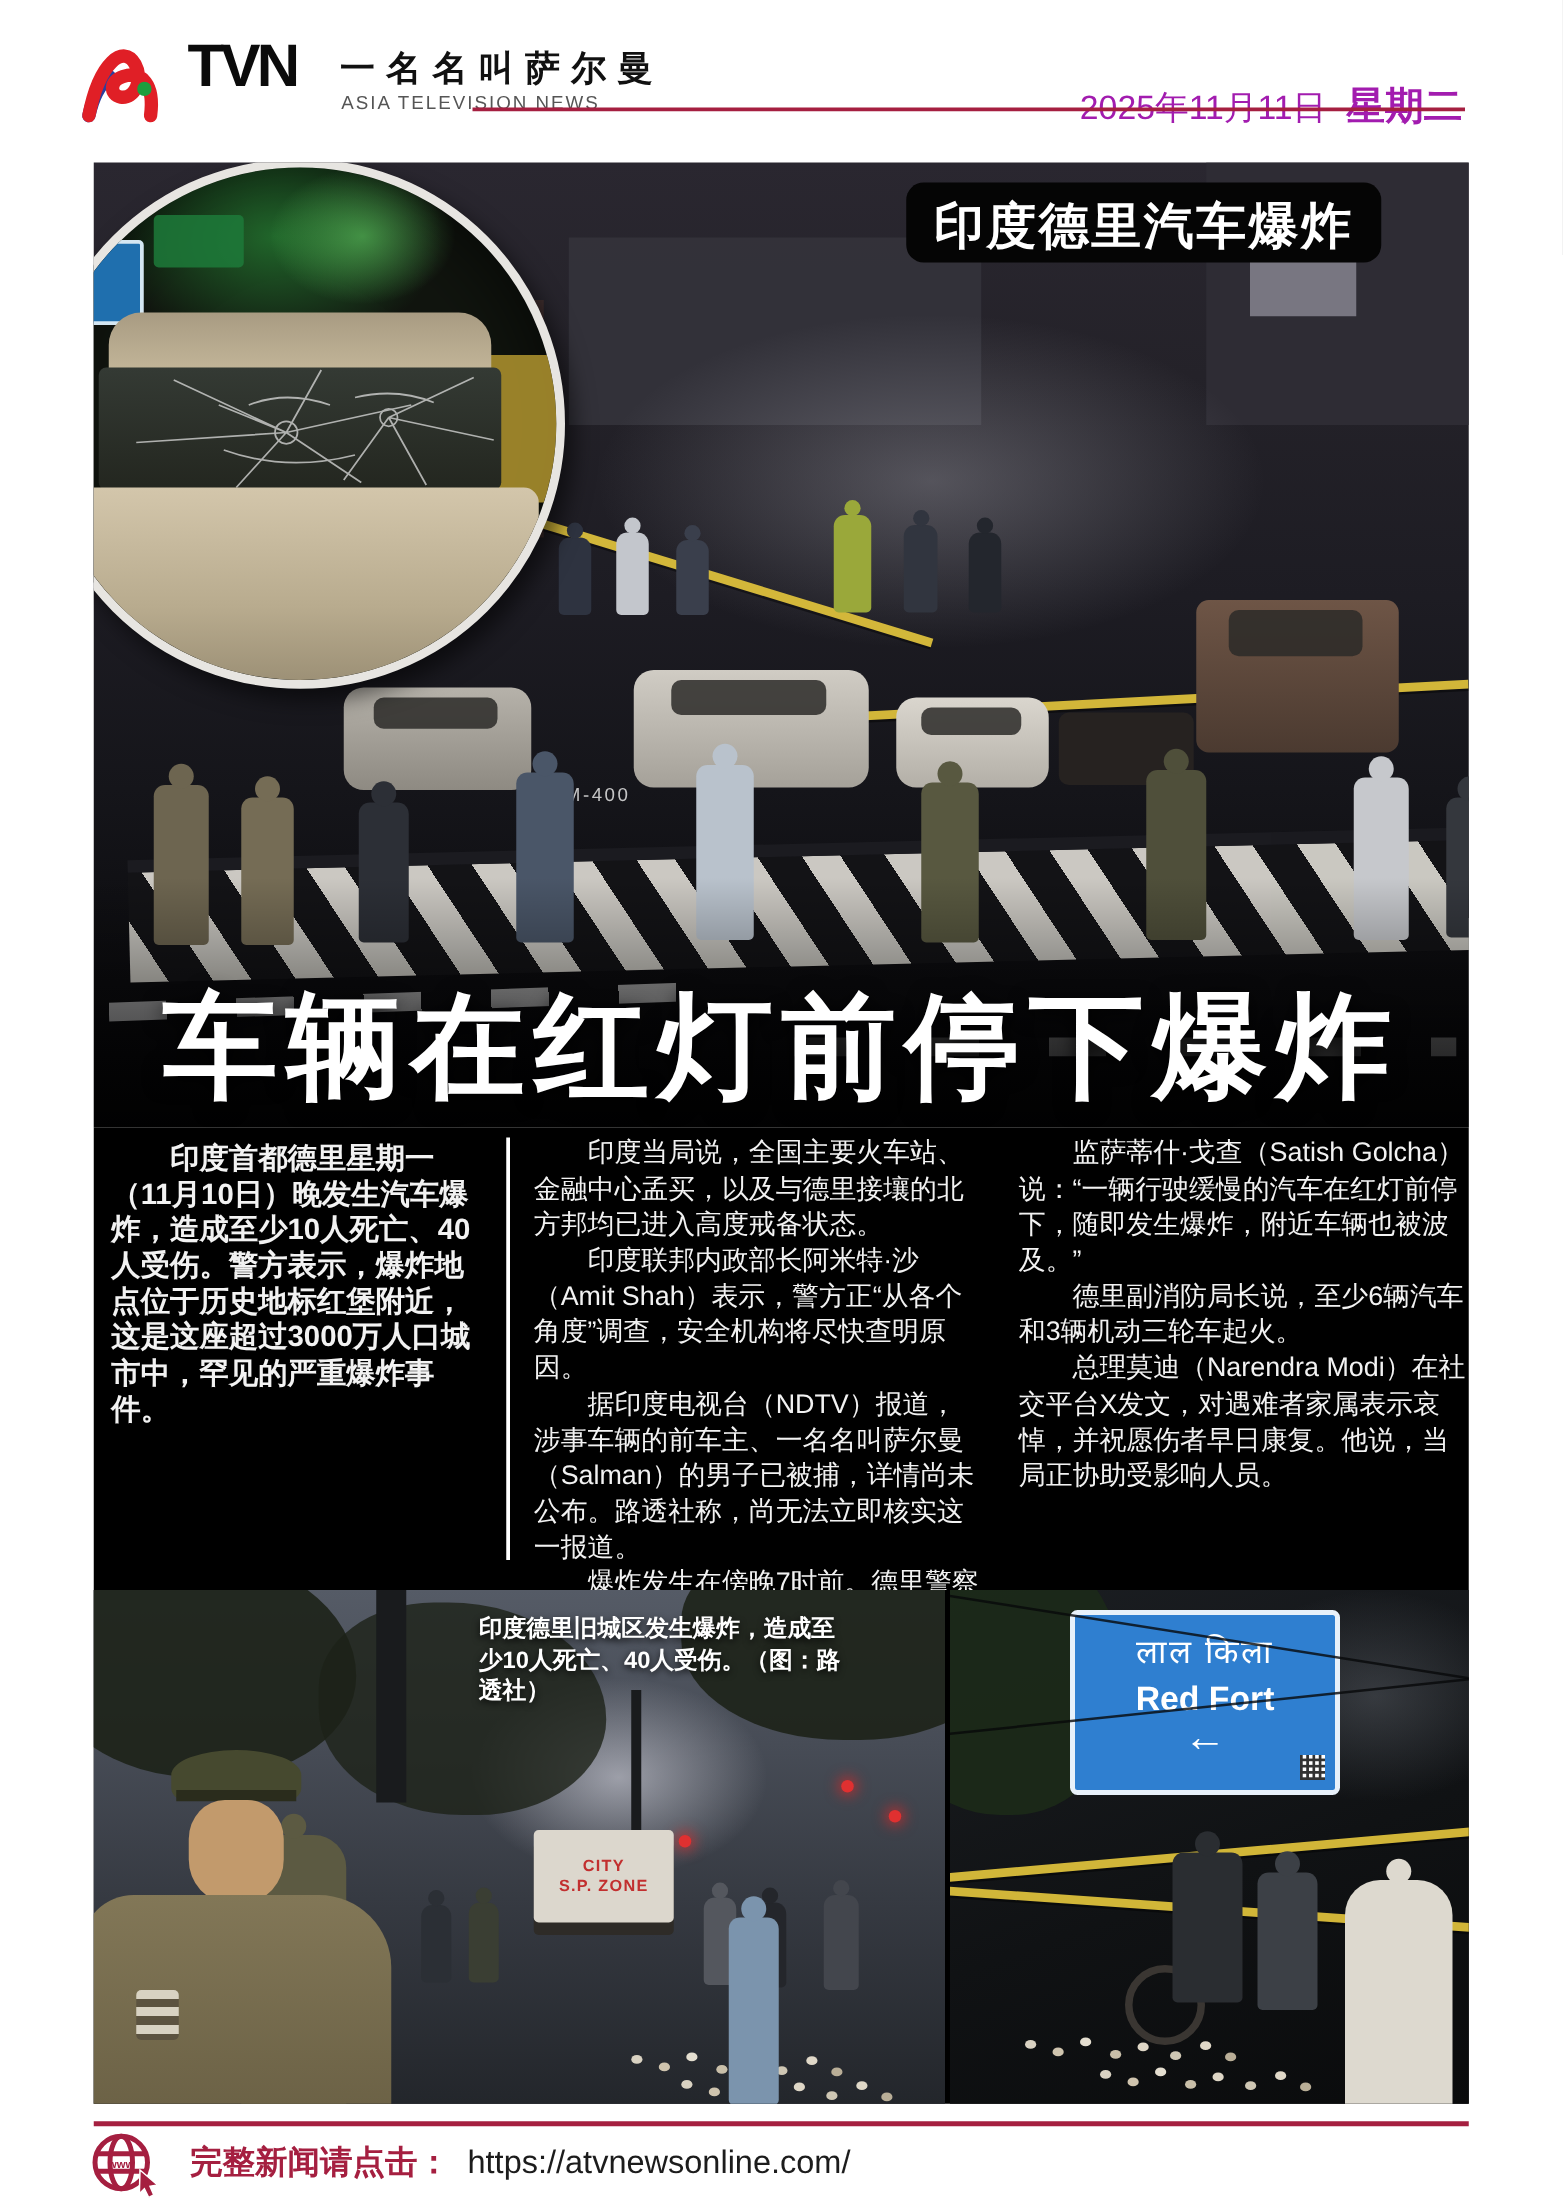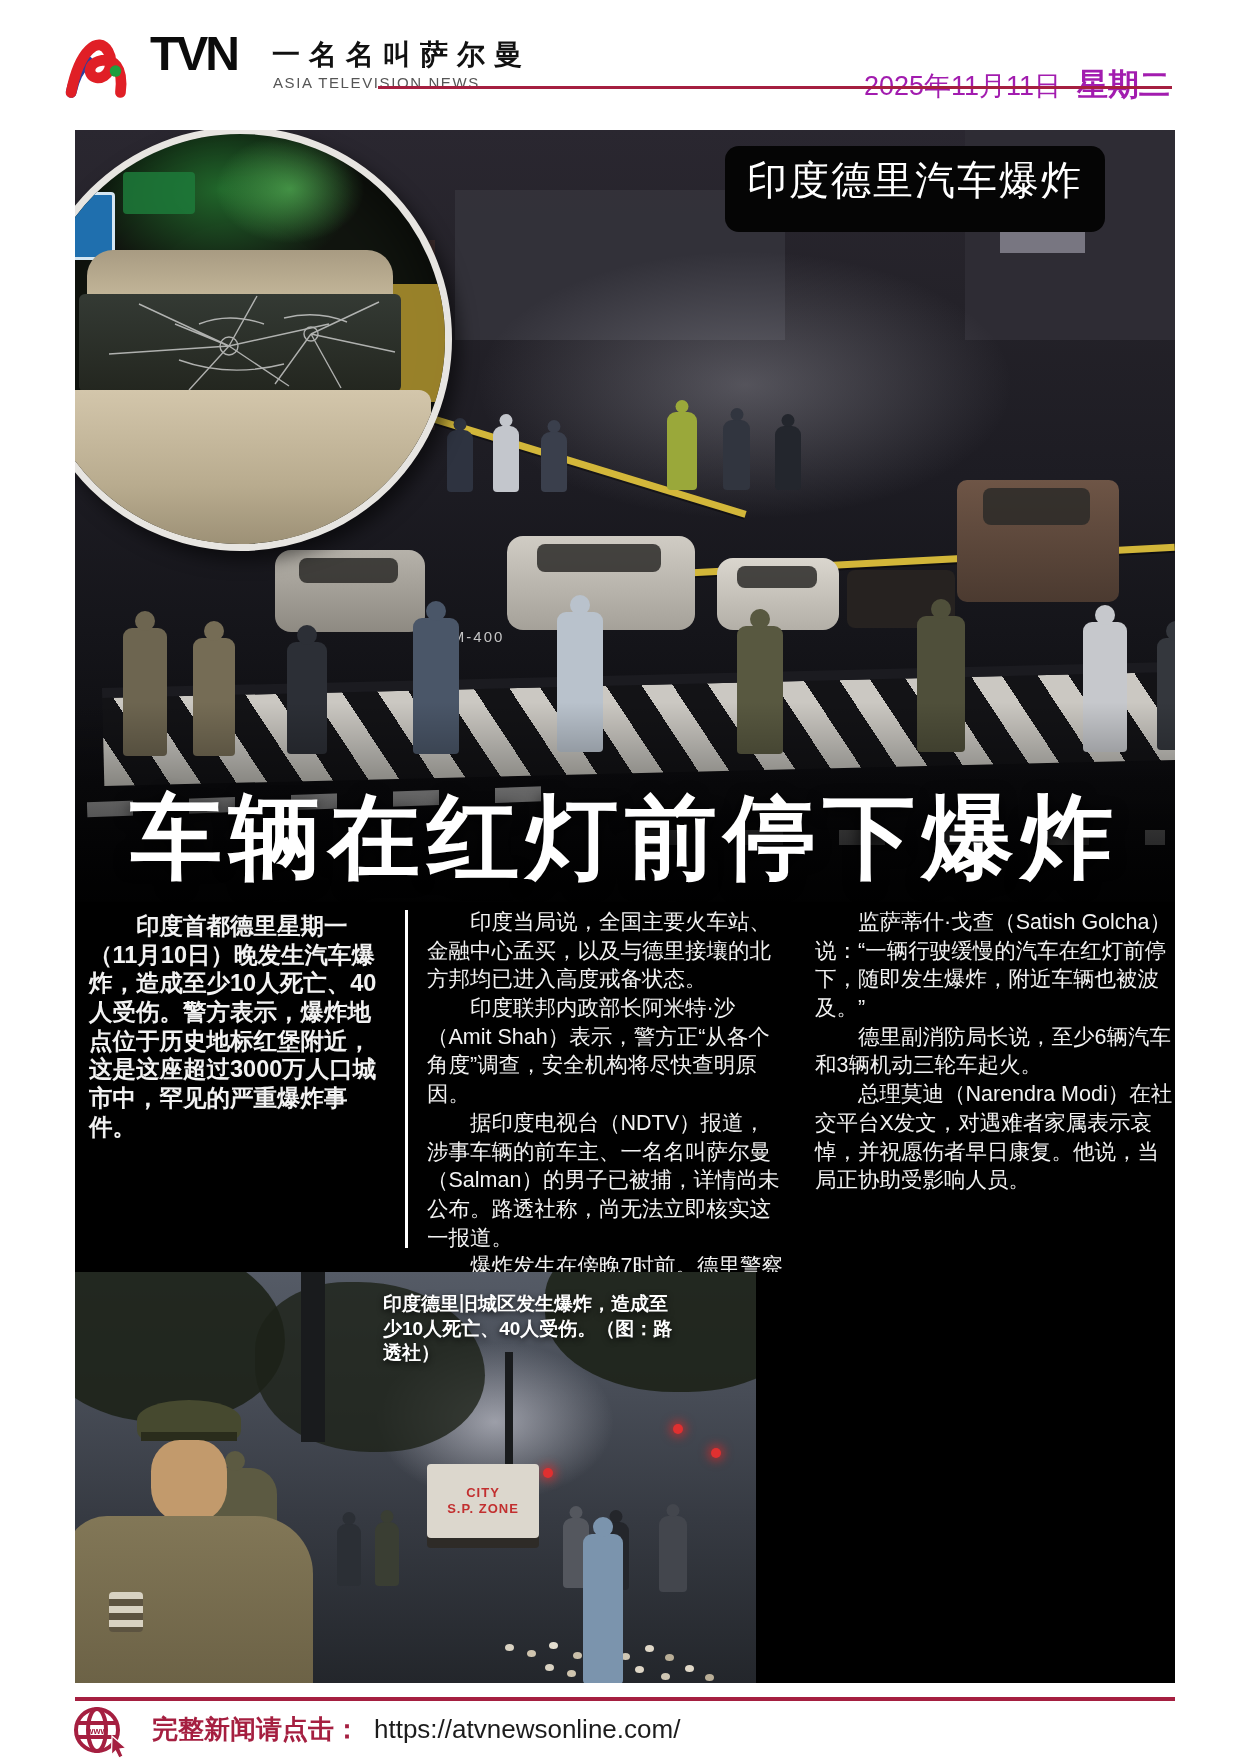--- a/index.html
+++ b/index.html
@@ -26,22 +26,22 @@
     border-top:10px solid #1c1c21;transform:rotate(-1.4deg);opacity:.92;}
   .wall-mark{position:absolute;left:352px;top:498px;font-size:15px;color:#d8d8d8;letter-spacing:2px;opacity:.9;z-index:4;}
   .car{position:absolute;border-radius:16px;z-index:3;}
   .car .win{position:absolute;left:16%;top:8px;width:66%;height:30%;background:#2c2a28;border-radius:8px;opacity:.85;}
   .fig{position:absolute;border-radius:9px 9px 4px 4px;z-index:6;}
   .fig::before{content:'';position:absolute;top:-17px;left:50%;transform:translateX(-50%);
     width:20px;height:20px;border-radius:50%;background:inherit;}
   .fig-sm::before{width:13px;height:13px;top:-12px;}
   .dashes{position:absolute;height:15px;background:repeating-linear-gradient(90deg,#cfcfcf 0 46px,transparent 46px 102px);opacity:.75;}
   .hero-fade{position:absolute;left:0;right:0;bottom:0;height:200px;background:linear-gradient(180deg,rgba(0,0,0,0),rgba(0,0,0,.8));z-index:7;}
-  .badge{position:absolute;top:16px;right:70px;background:#050505;color:#fff;font-size:40px;font-weight:400;
-    padding:7px 22px 24px;border-radius:14px;letter-spacing:2px;z-index:10;}
+  .badge{position:absolute;top:16px;right:70px;background:#050505;color:#fff;font-size:40px;font-weight:700;
+    padding:7px 22px 2px;border-radius:14px;letter-spacing:2px;z-index:10;}
   .headline{position:absolute;left:0;right:0;top:646px;margin:0;text-align:center;color:#fff;
     font-size:92px;font-weight:900;letter-spacing:7px;z-index:9;text-shadow:0 4px 16px rgba(0,0,0,.95);}
   
   .inset{position:absolute;left:-47px;top:-3px;width:410px;height:410px;border-radius:50%;
     border:7px solid #e7e5e1;box-shadow:7px 9px 18px rgba(0,0,0,.55), inset 0 0 70px rgba(0,0,0,.75);
     overflow:hidden;background:#11150f;z-index:11;}
   .glow{position:absolute;border-radius:50%;}
   .inset-car-roof{position:absolute;left:52px;top:116px;width:306px;height:48px;background:linear-gradient(180deg,#a89b82,#c3b699);border-radius:26px 26px 0 0;}
   .inset-windshield{position:absolute;left:44px;top:160px;width:322px;height:98px;background:linear-gradient(180deg,#343a34,#23261f);border-radius:6px;}
   .inset-hood{position:absolute;left:14px;top:256px;width:382px;height:160px;background:linear-gradient(180deg,#d3c6ab,#b8ab8e 60%,#9a8e74);border-radius:12px;}
@@ -236,20 +236,40 @@
 
       <div class="cart">
         <span>CITY</span>
         <span>S.P. ZONE</span>
       </div>
       <div class="debris" style="left:430px;top:372px;"></div>
       <div class="debris" style="left:470px;top:392px;"></div>
       <figcaption class="pl-caption">印度德里旧城区发生爆炸，造成至少10人死亡、40人受伤。（图：路透社）</figcaption>
     </figure>
 
+    <figure class="photo-right" style="margin:0;">
+      <div class="glow" style="left:220px;top:0;width:240px;height:170px;background:radial-gradient(ellipse,rgba(120,126,136,.35),rgba(120,126,136,0) 70%);"></div>
+      <div class="treemass" style="left:-60px;top:-50px;width:200px;height:230px;background:#1c2a18;"></div>
+      <div class="wire" style="top:40px;transform:rotate(9deg);"></div>
+      <div class="wire" style="top:90px;transform:rotate(-6deg);"></div>
+      <div class="rf-sign">
+        <div class="rf-hindi">लाल किला</div>
+        <div class="rf-en">Red Fort</div>
+        <div class="rf-arrow">←</div>
+        <div class="rf-qr"></div>
+      </div>
+      <div class="tape" style="left:-10px;top:208px;width:440px;transform:rotate(-5deg);z-index:4;"></div>
+      <div class="tape" style="left:-10px;top:252px;width:440px;transform:rotate(4deg);z-index:4;"></div>
+      <div class="fig" style="left:178px;top:210px;width:56px;height:120px;background:#2a2d31;"></div>
+      <div class="fig" style="left:246px;top:226px;width:48px;height:110px;background:#3c4046;"></div>
+      <div class="fig" style="left:316px;top:232px;width:86px;height:180px;background:#ddd9cf;border-radius:28px 28px 0 0;"></div>
+      <div style="position:absolute;left:140px;top:300px;width:52px;height:52px;border:6px solid #3a3632;border-radius:50%;"></div>
+      <div class="debris" style="left:60px;top:360px;"></div>
+      <div class="debris" style="left:120px;top:384px;"></div>
+    </figure>
   </section>
 
   <div class="footer-rule"></div>
   <svg class="footer-icon" viewBox="0 0 66 54">
     <g stroke="#a51f40" stroke-width="4" fill="none">
       <circle cx="27" cy="26" r="21"></circle>
       <ellipse cx="27" cy="26" rx="9" ry="21"></ellipse>
       <path d="M7 19 h40 M7 33 h40"></path>
     </g>
     <text x="27" y="30" text-anchor="middle" font-size="9" font-weight="bold" fill="#a51f40" font-family="Liberation Sans, sans-serif">www</text>

